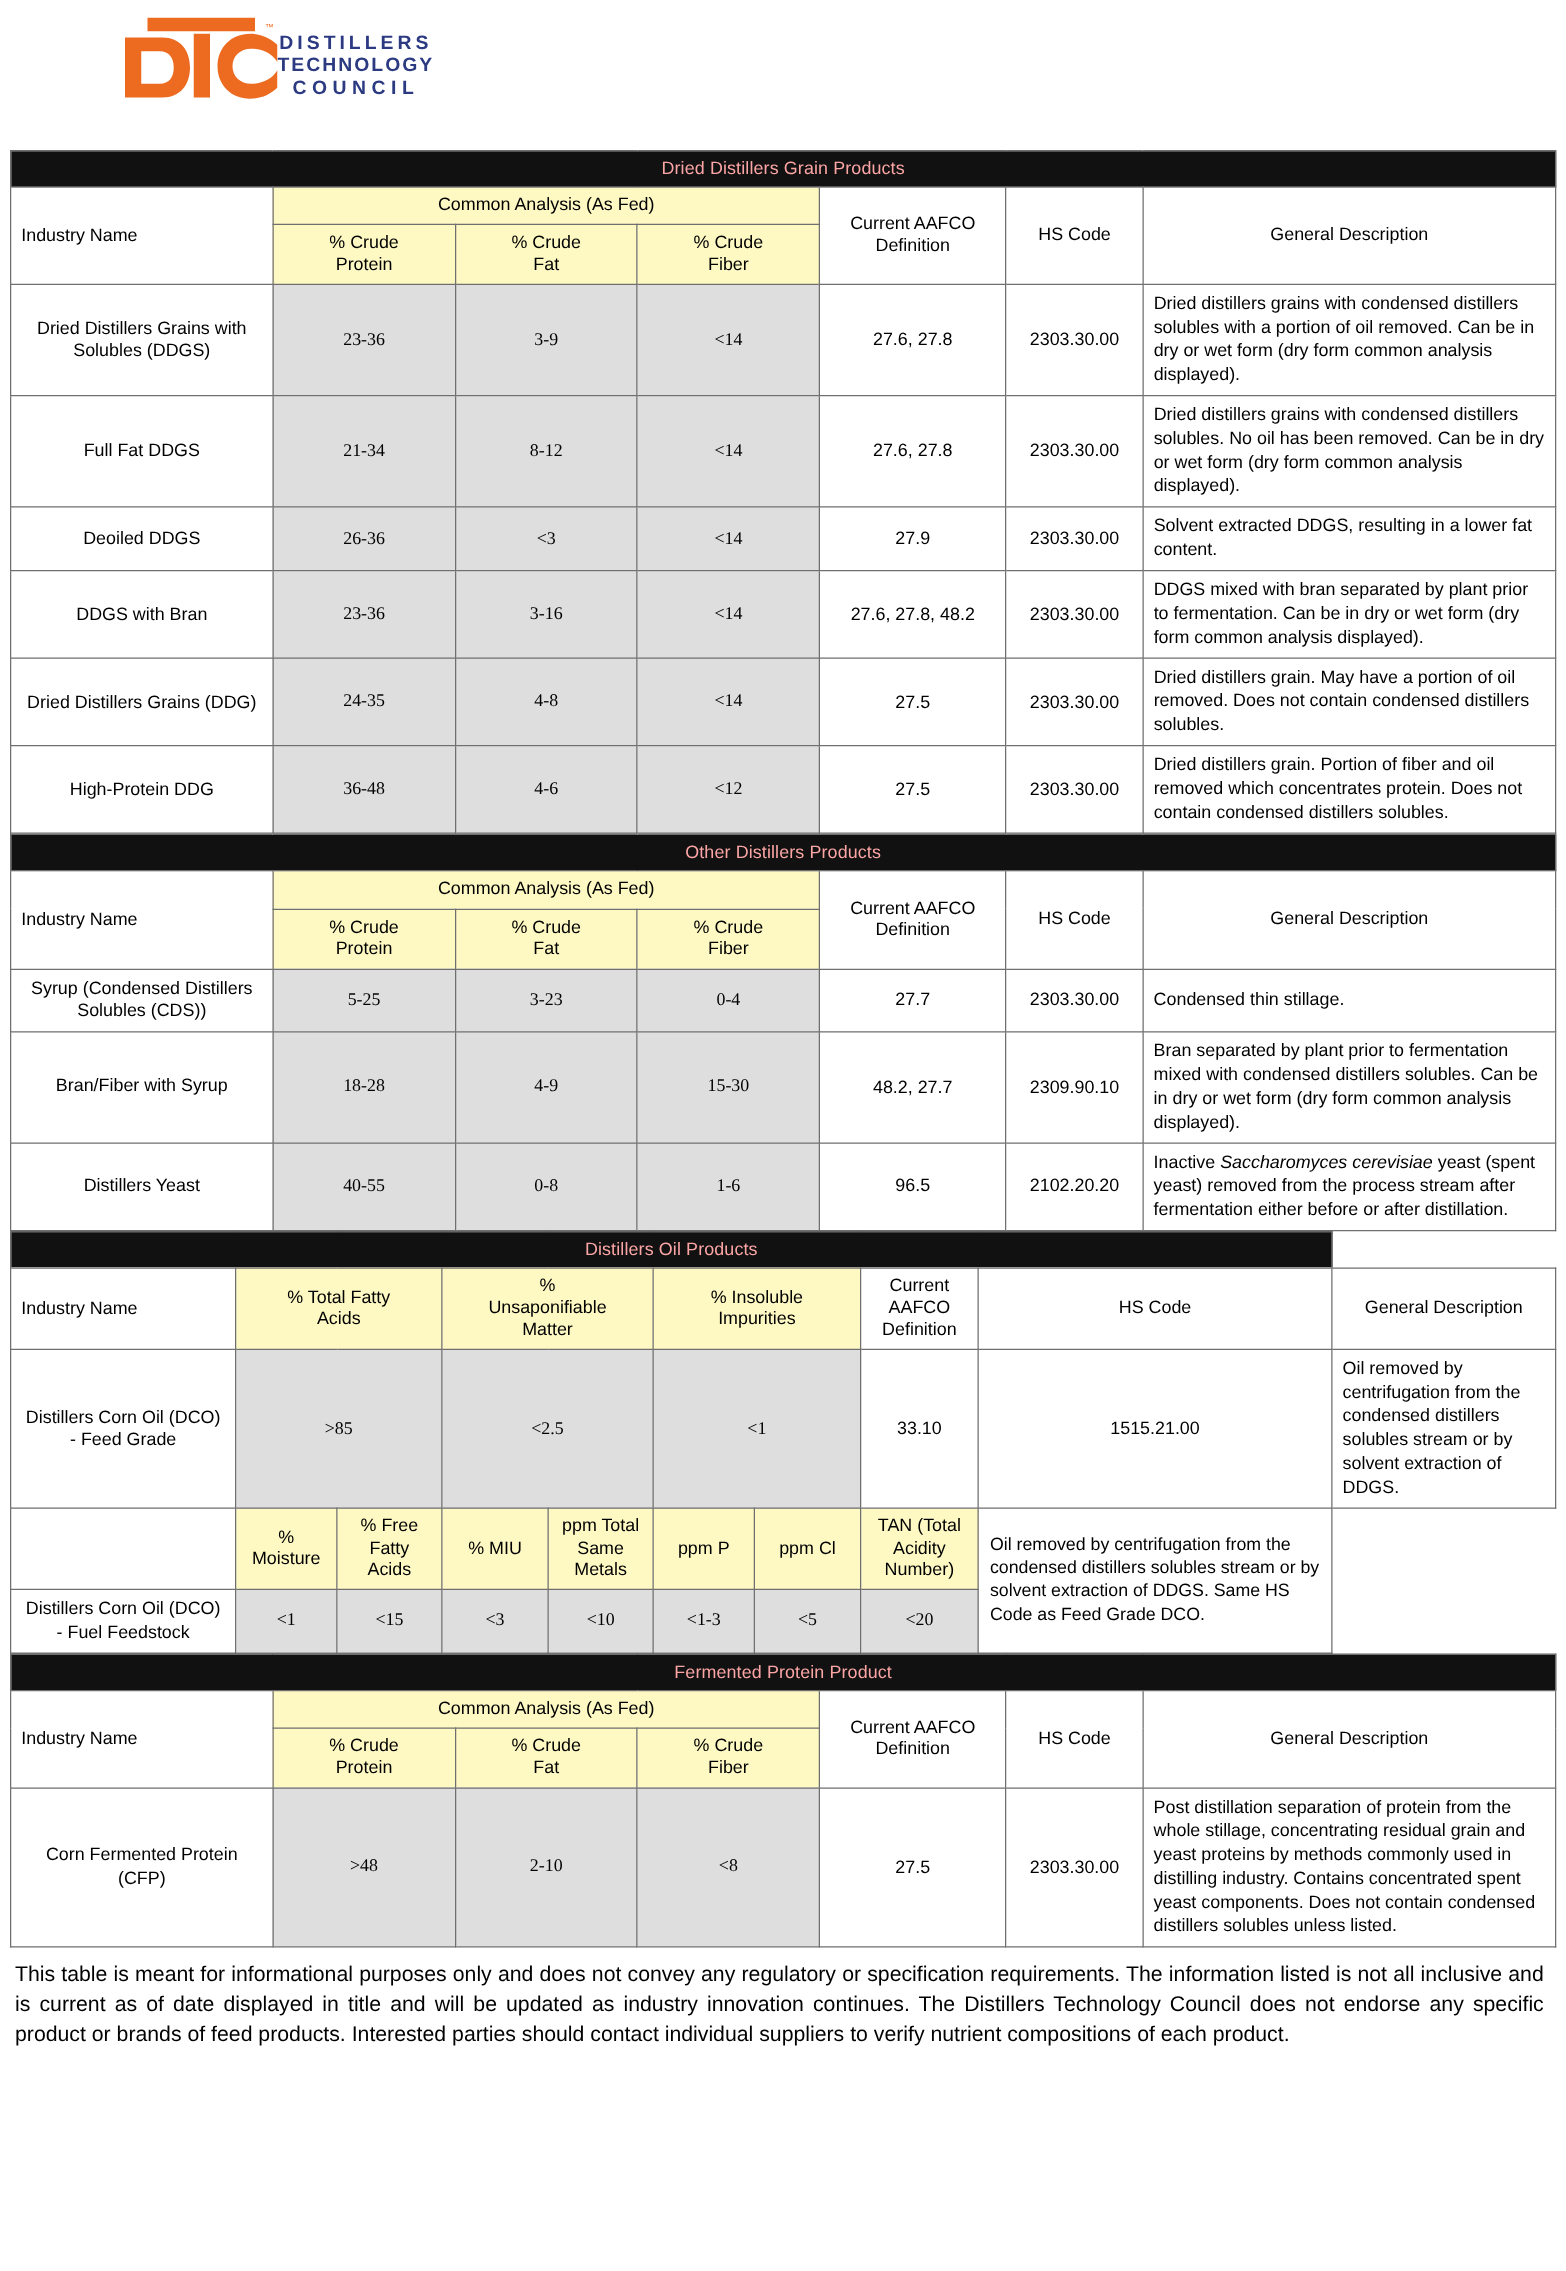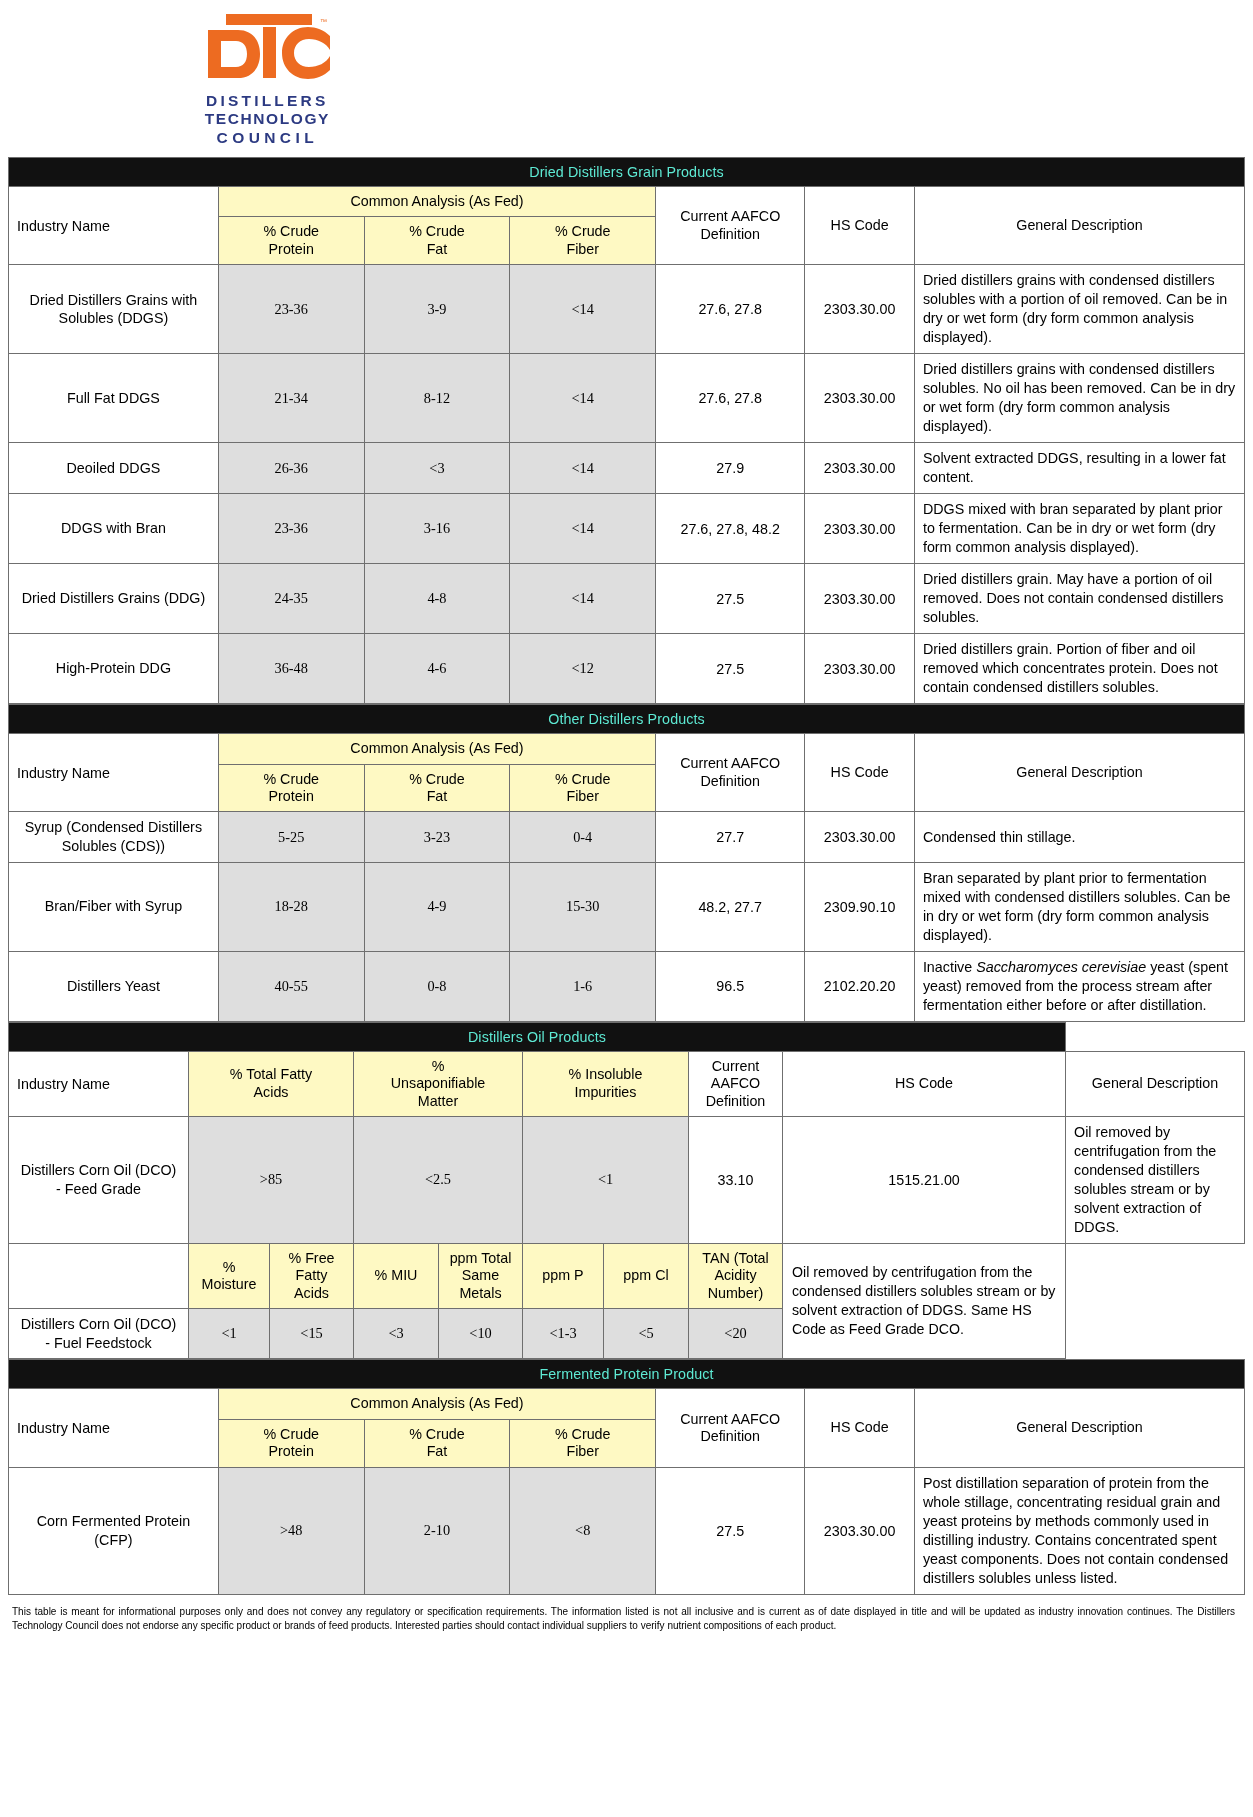--- a/index.html
+++ b/index.html
@@ -17,22 +17,22 @@
   .doc-header {
     display: flex;
     align-items: flex-start;
     padding: 14px 0 10px 0;
     min-height: 120px;
   }
   .logo-wrap {
     width: 230px;
     margin-left: 100px;
     display: flex;
-    flex-direction: column;
-    align-items: flex-end;
+    flex-direction: row;
+    align-items: center;
   }
   .logo-mark {
     position: relative;
     width: 122px;
     height: 76px;
   }
   .logo-mark svg { display:block; }
   .logo-words {
     margin-top: 2px;
     text-align: center;
@@ -68,21 +68,21 @@
   }
   .tbl td, .tbl th {
     border: 1px solid #6f6f6f;
     padding: 6px 8px;
     vertical-align: middle;
     font-size: 14.3px;
     font-weight: normal;
   }
   .band {
     background: #111111;
-    color: #5eead4;
+    color: #fca5a5;
     text-align: center;
     font-weight: bold;
     font-size: 15px;
     padding: 6px 0;
     border: 1px solid #111111;
     letter-spacing: 0.1px;
   }
   .colhead {
     background: #fef9c3;
     text-align: center;
@@ -127,21 +127,21 @@
     font-size: 14.2px;
     line-height: 1.33;
     vertical-align: middle;
     padding: 6px 9px;
   }
   .cell-desc em { font-style: italic; }
 
   
   .footnote {
     margin: 10px 10px 10px 12px;
-    font-size: 10px;
+    font-size: 17px;
     line-height: 1.42;
     text-align: justify;
     padding-right: 8px;
   }
 </style>
 </head>
 <body>
 
 <div class="page">
 

